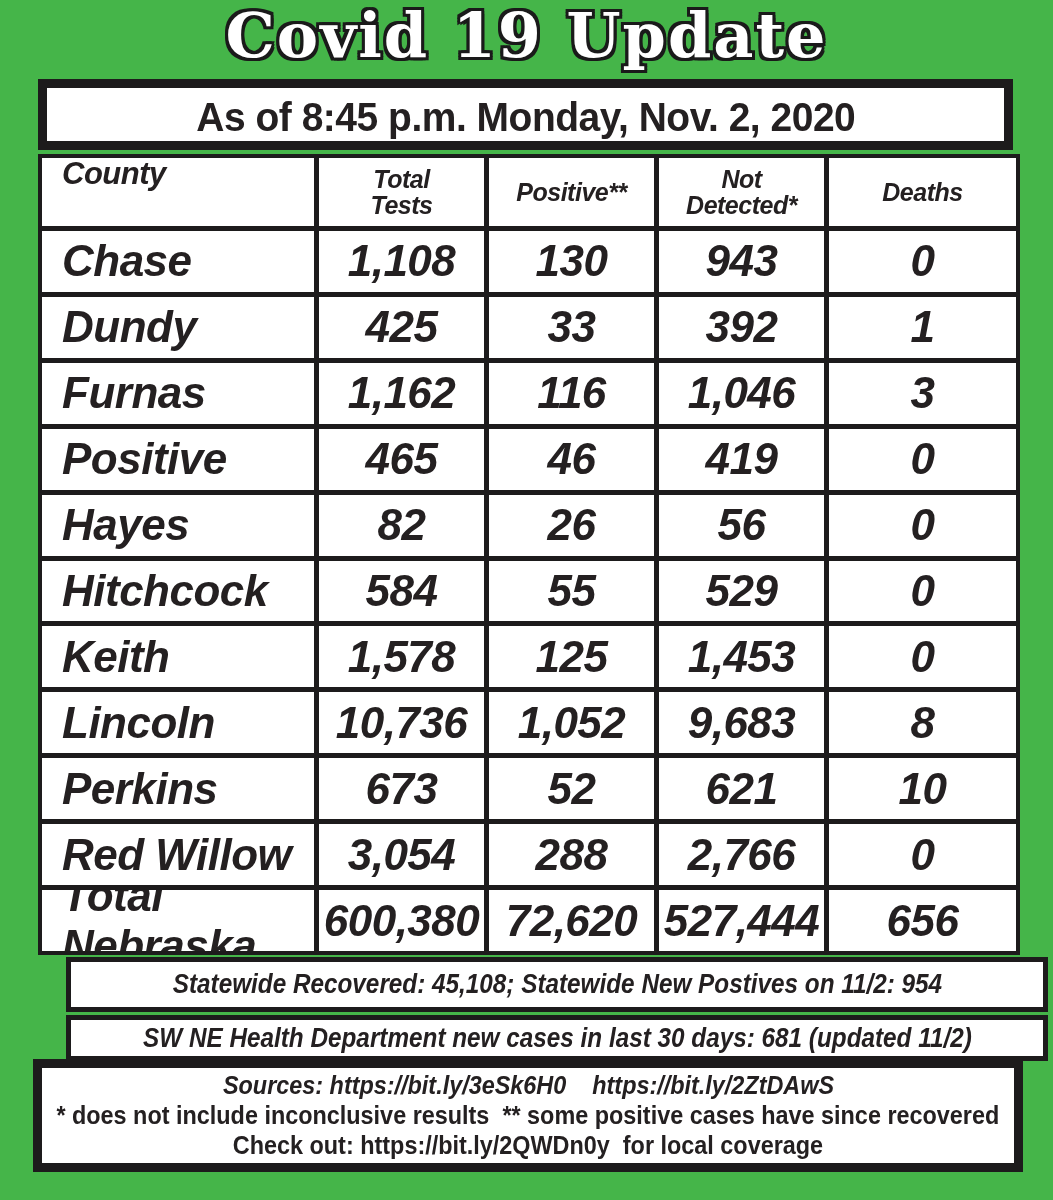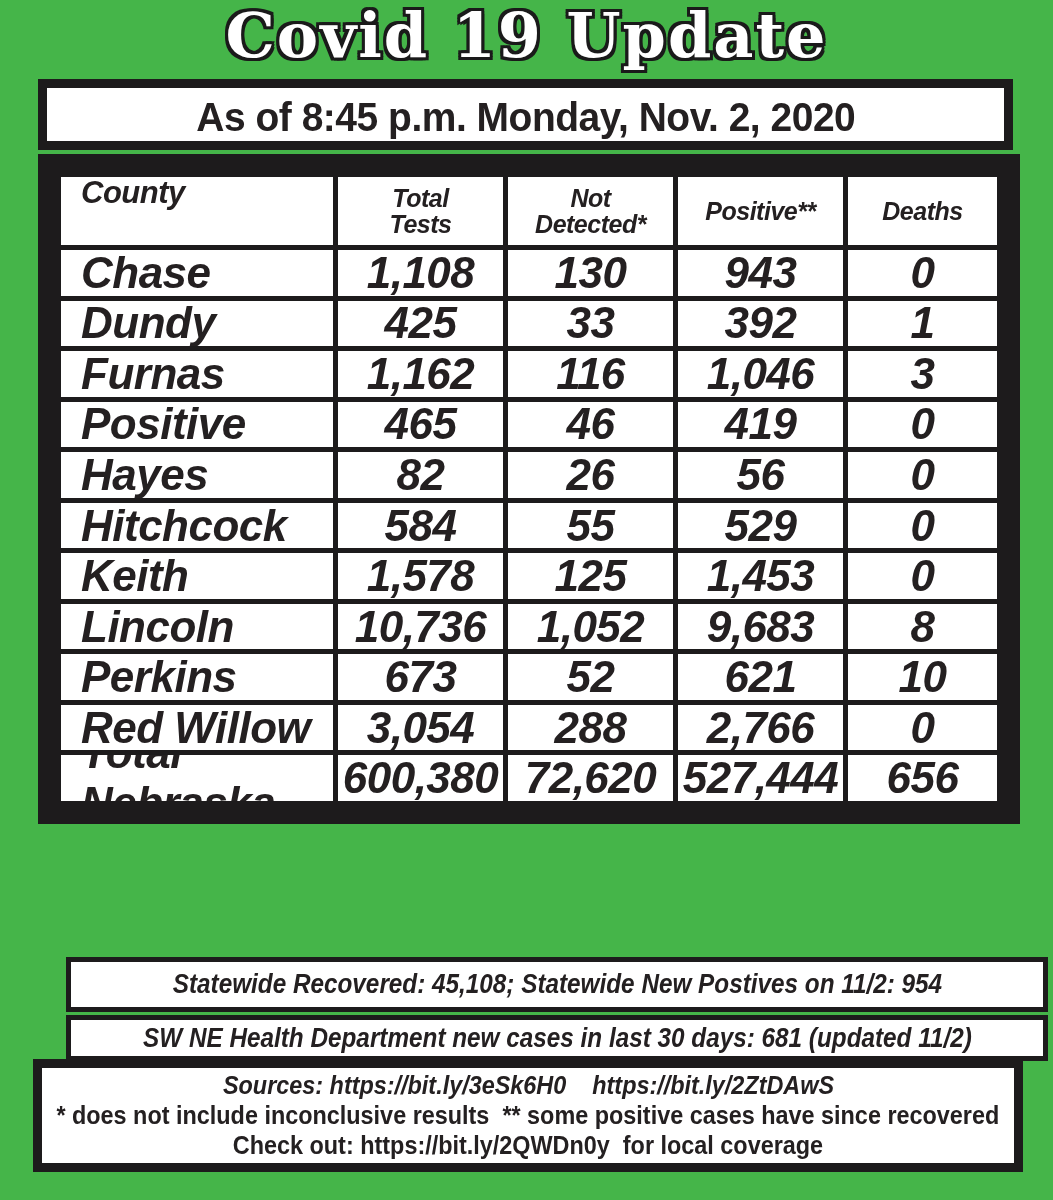--- a/index.html
+++ b/index.html
@@ -38,24 +38,24 @@
     display:flex;align-items:flex-end;justify-content:center;
   }
   .date-box span{
     font-weight:bold;font-size:41px;color:#242021;
     white-space:nowrap;letter-spacing:-0.5px;
     transform:scaleX(.95);
   }
 
   
   .covid-table{
-    position:absolute;left:38px;top:154px;width:982px;height:670px;
+    position:absolute;left:38px;top:154px;width:982px;height:801px;
     box-sizing:border-box;
     background:#1d1b1c;
-    padding:23px;
+    padding:4px;
     display:grid;
     grid-template-columns:272px 165px 165px 165px 1fr;
     grid-template-rows:68px repeat(11,1fr);
     gap:5px;
   }
   .cell{
     background:#ffffff;
     display:flex;align-items:center;justify-content:center;
     color:#242021;
     font-weight:bold;font-style:italic;
@@ -111,25 +111,25 @@
   <div class="covid-table">
 
     <div class="cell hdr left">
       <span>County</span>
     </div>
     <div class="cell hdr">
       <span>Total</span>
       <span>Tests</span>
     </div>
     <div class="cell hdr">
+      <span>Positive**</span>
+    </div>
+    <div class="cell hdr">
       <span>Not</span>
       <span>Detected*</span>
-    </div>
-    <div class="cell hdr">
-      <span>Positive**</span>
     </div>
     <div class="cell hdr">
       <span>Deaths</span>
     </div>
 
     <div class="cell left">Chase</div>
     <div class="cell">1,108</div>
     <div class="cell">130</div>
     <div class="cell">943</div>
     <div class="cell">0</div>

